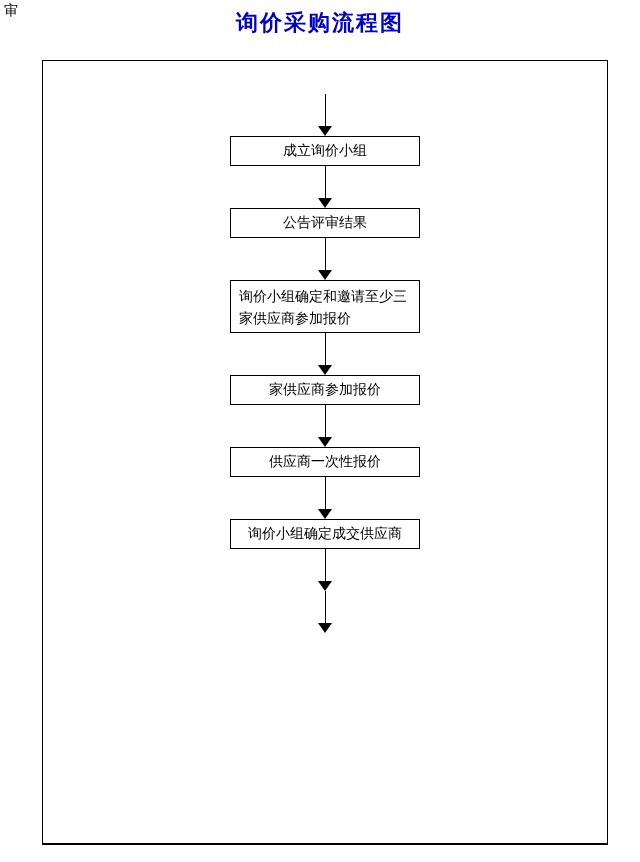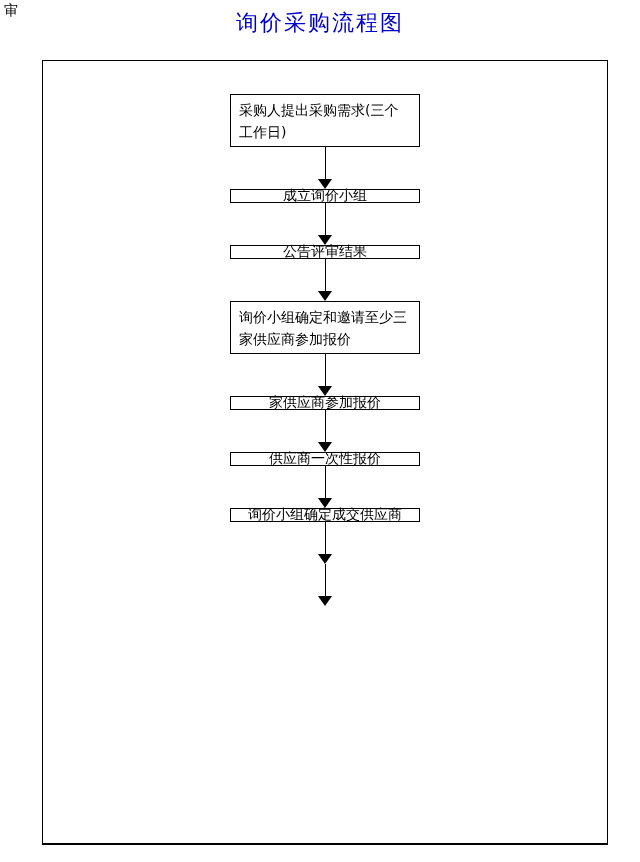--- a/index.html
+++ b/index.html
@@ -18,21 +18,21 @@
     font-size: 14px;
     color: #000000;
   }
   .page-title {
     position: absolute;
     top: 8px;
     left: 0;
     width: 100%;
     text-align: center;
     font-size: 22px;
-    font-weight: normal;
+    font-weight: bold;
     letter-spacing: 2px;
     color: #0000CC;
   }
   .frame {
     position: absolute;
     left: 42px;
     top: 60px;
     width: 566px;
     height: 785px;
     border: 1px solid #000000;
@@ -50,21 +50,21 @@
   .flow-box {
     width: 190px;
     border: 1px solid #000000;
     background: #ffffff;
     color: #000000;
     font-size: 14px;
     white-space: pre-line;
     flex-shrink: 0;
   }
   .flow-box.single {
-    height: 14px;
+    height: 30px;
     display: flex;
     align-items: center;
     justify-content: center;
   }
   .flow-box.multiline {
     height: 53px;
     padding: 4px 8px;
     text-align: left;
     line-height: 22px;
   }
@@ -90,22 +90,20 @@
 </style>
 </head>
 <body>
 
 <span class="corner-mark">审</span>
 
 <div class="page-title">询价采购流程图</div>
 
 <div class="frame">
   <div class="flow" id="flow">
-      <div class="flow-box multiline"><span>采购人提出采购需求(三个
-工作日)</span></div>
       <div class="arrow">
         <div class="arrow-line"></div>
         <div class="arrow-head"></div>
       </div>
       <div class="flow-box single"><span>成立询价小组</span></div>
       <div class="arrow">
         <div class="arrow-line"></div>
         <div class="arrow-head"></div>
       </div>
       <div class="flow-box single"><span>公告评审结果</span></div>

